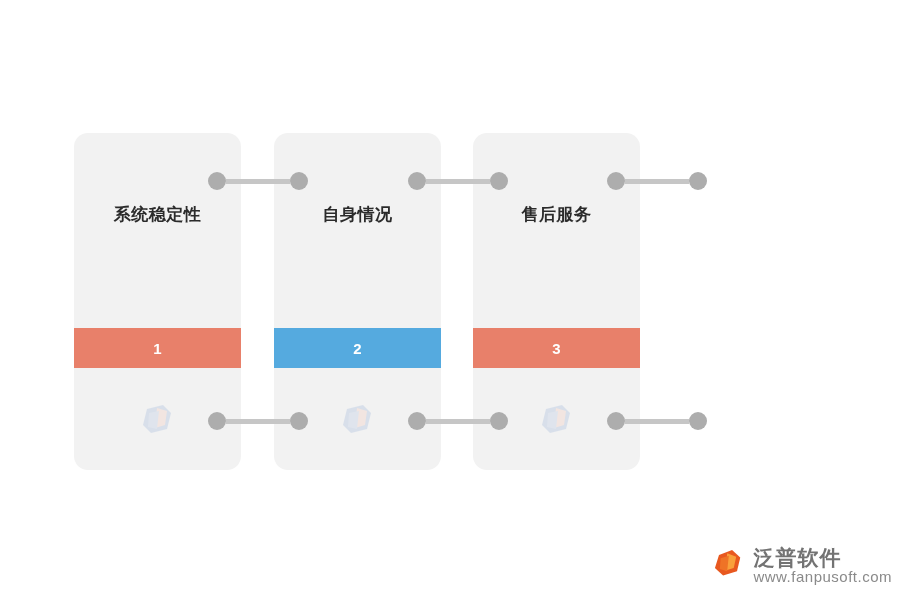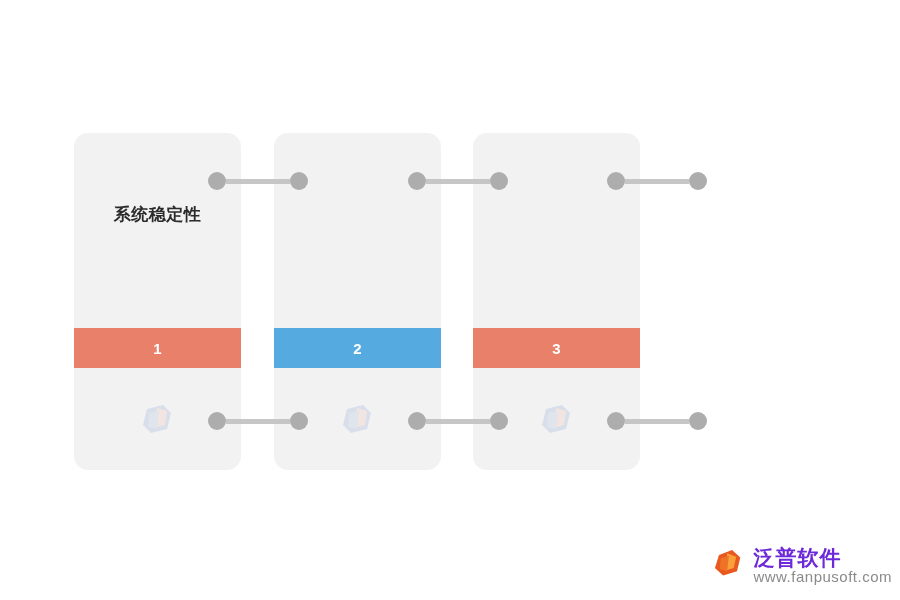--- a/index.html
+++ b/index.html
@@ -112,21 +112,21 @@
     gap: 7px;
   }
   #watermark .wm-text {
     display: flex;
     flex-direction: column;
     line-height: 1.05;
   }
   #watermark .wm-cn {
     font-size: 21px;
     font-weight: bold;
-    color: #6d28d9;
+    color: #737373;
     letter-spacing: 1px;
   }
   #watermark .wm-en {
     font-size: 15px;
     color: #8a8a8a;
     letter-spacing: 0.5px;
     text-align: right;
   }
 </style>
 </head>
@@ -142,33 +142,35 @@
     <div class="logo-mark">
       <svg viewBox="0 0 42 42" width="42" height="42">
         <path d="M10 10 L26 6 L34 14 L30 30 L14 34 L6 26 Z" fill="#7f9fd0"></path>
         <path d="M20 9 L30 12 L28 26 L18 29 Z" fill="#f5bba8"></path>
         <path d="M12 14 L22 12 L20 30 L11 28 Z" fill="#9fb7dd"></path>
       </svg>
     </div>
   </div>
 
   <div class="card c1" style="background: rgb(242, 242, 242);">
+    <div class="card-title">自身情况</div>
     <div class="num-band" style="background: rgb(85, 170, 223);">
       <span>2</span>
     </div>
     <div class="logo-mark">
       <svg viewBox="0 0 42 42" width="42" height="42">
         <path d="M10 10 L26 6 L34 14 L30 30 L14 34 L6 26 Z" fill="#7f9fd0"></path>
         <path d="M20 9 L30 12 L28 26 L18 29 Z" fill="#f5bba8"></path>
         <path d="M12 14 L22 12 L20 30 L11 28 Z" fill="#9fb7dd"></path>
       </svg>
     </div>
   </div>
 
   <div class="card c2" style="background: rgb(242, 242, 242);">
+    <div class="card-title">售后服务</div>
     <div class="num-band" style="background: rgb(232, 128, 106);">
       <span>3</span>
     </div>
     <div class="logo-mark">
       <svg viewBox="0 0 42 42" width="42" height="42">
         <path d="M10 10 L26 6 L34 14 L30 30 L14 34 L6 26 Z" fill="#7f9fd0"></path>
         <path d="M20 9 L30 12 L28 26 L18 29 Z" fill="#f5bba8"></path>
         <path d="M12 14 L22 12 L20 30 L11 28 Z" fill="#9fb7dd"></path>
       </svg>
     </div>

